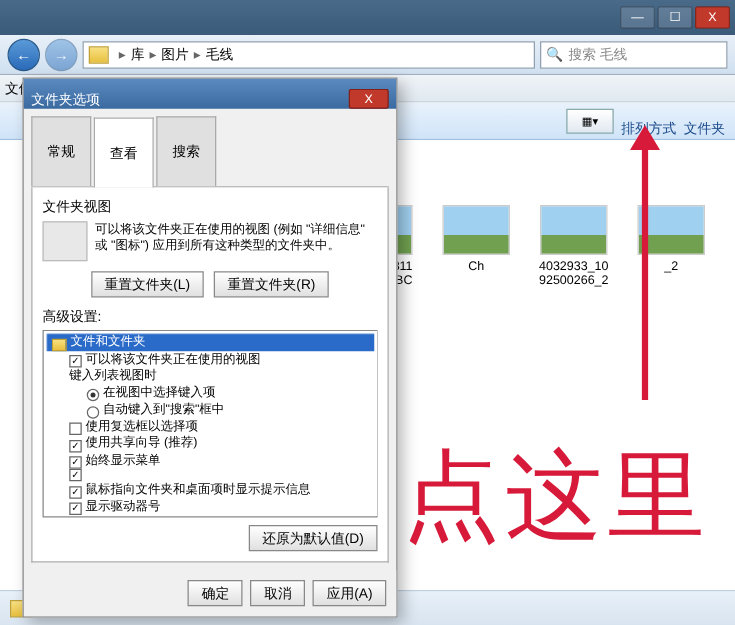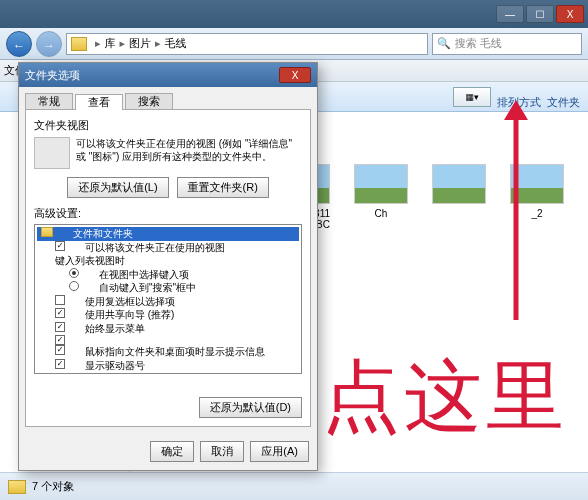--- a/index.html
+++ b/index.html
@@ -40,44 +40,44 @@
 .file { width: 58px; text-align: center; font-size: 10px; }
 .file .thumb { width: 54px; height: 40px; background: linear-gradient(#a0d0f0 60%, #70a050 60%); border: 1px solid #ccc; margin: 0 auto 4px; }
 .file .name { word-wrap: break-word; line-height: 1.1; }
 
 
 .statusbar { position: absolute; bottom: 0; left: 0; right: 0; height: 28px; background: linear-gradient(#e8f0f8, #d8e4f0); display: flex; align-items: center; padding: 0 8px; font-size: 11px; gap: 6px; border-top: 1px solid #c0d0e0; }
 .statusbar .folder-icon { width: 18px; height: 14px; background: linear-gradient(#f8e080, #e8c040); border: 1px solid #c0a030; }
 
 
 .dialog { position: absolute; top: 62px; left: 18px; width: 300px; background: #f0f0f0; border: 1px solid #888; box-shadow: 4px 4px 12px rgba(0,0,0,0.3); z-index: 10; }
-.dialog-title { height: 24px; background: linear-gradient(#5a8ac0, #3a6aa0); color: #fff; display: flex; align-items: center; justify-content: space-between; padding: 0 6px; font-size: 11px; }
+.dialog-title { height: 24px; background: linear-gradient(#5a8ac0, #3a6aa0); color: #fff; display: flex; align-items: flex-end; justify-content: space-between; padding: 0 6px; font-size: 11px; }
 .dialog-close { width: 32px; height: 16px; background: #c0392b; border: 1px solid #802018; border-radius: 2px; display: flex; align-items: center; justify-content: center; color: #fff; font-size: 10px; cursor: pointer; }
 .dialog-body { padding: 6px; }
 .tabs { display: flex; border-bottom: 1px solid #aaa; }
-.tab { padding: 0 12px; font-size: 11px; border: 1px solid #aaa; border-bottom: none; background: #e0e0e0; margin-right: 2px; cursor: pointer; }
+.tab { padding: 20px 12px; font-size: 11px; border: 1px solid #aaa; border-bottom: none; background: #e0e0e0; margin-right: 2px; cursor: pointer; }
 .tab.active { background: #fff; position: relative; top: 1px; }
 .tab-content { background: #fff; border: 1px solid #aaa; border-top: none; padding: 8px; font-size: 11px; }
 .section-label { font-size: 11px; margin-bottom: 4px; font-family: Liberation Serif, serif; }
 .desc-row { display: flex; gap: 6px; margin-bottom: 8px; }
 .desc-icon { width: 36px; height: 32px; background: #e8e8e8; border: 1px solid #bbb; flex-shrink: 0; }
 .desc-text { font-size: 10px; line-height: 1.3; }
 .btn-row { display: flex; gap: 8px; justify-content: center; margin: 4px 0 8px; }
 .dlg-btn { padding: 2px 10px; font-size: 11px; border: 1px solid #888; background: linear-gradient(#fff, #e0e0e0); cursor: pointer; }
 .adv-label { font-size: 11px; margin: 6px 0 3px; }
 .tree { border: 1px solid #888; background: #fff; height: 150px; overflow: auto; padding: 2px; font-size: 10px; line-height: 1.35; }
-.tree-item { display: flex; align-items: flex-start; gap: 20px; padding-left: 4px; }
+.tree-item { display: flex; align-items: flex-end; gap: 3px; padding-left: 4px; }
 .tree-item.hl { background: #2a6ac8; color: #fff; }
 .tree-item.d1 { padding-left: 18px; }
 .tree-item.d2 { padding-left: 32px; }
 .chk { width: 10px; height: 10px; border: 1px solid #666; background: #fff; display: inline-block; flex-shrink: 0; font-size: 8px; line-height: 8px; text-align: center; }
 .radio { width: 10px; height: 10px; border: 1px solid #666; border-radius: 5px; background: #fff; display: inline-block; flex-shrink: 0; }
 .radio.on::after { content: ""; display: block; width: 4px; height: 4px; background: #333; border-radius: 2px; margin: 2px; }
 .fold-ico { width: 12px; height: 10px; background: linear-gradient(#f8e080, #e8c040); border: 1px solid #c0a030; display: inline-block; flex-shrink: 0; }
-.restore-row { text-align: right; margin-top: 23px; }
+.restore-row { text-align: right; margin-top: 6px; }
 .dialog-footer { display: flex; gap: 6px; justify-content: flex-end; padding: 8px; background: #f0f0f0; }
 
 
 .annotation { position: absolute; inset: 0; pointer-events: none; z-index: 20; }
 .big-text { position: absolute; bottom: 50px; right: 20px; font-size: 78px; color: #d81a3a; font-weight: 500; letter-spacing: 4px; }
 .arrow-svg { position: absolute; top: 100px; right: 52px; }
 </style>
 </head>
 <body>
 
@@ -138,20 +138,21 @@
       <div class="file">
           <div class="thumb"></div>
           <div class="name">20110913115401_P8BCh</div>
         </div>
       <div class="file">
           <div class="thumb"></div>
           <div class="name">Ch</div>
         </div>
       <div class="file">
           <div class="thumb"></div>
+          <div class="name">4032933_1092500266_2</div>
         </div>
       <div class="file">
           <div class="thumb"></div>
           <div class="name">_2</div>
         </div>
     </div>
   </div>
 </div>
 
 <div class="statusbar">
@@ -170,21 +171,21 @@
       <div class="tab active">查看</div>
       <div class="tab">搜索</div>
     </div>
     <div class="tab-content">
       <div class="section-label">文件夹视图</div>
       <div class="desc-row">
         <div class="desc-icon"></div>
         <div class="desc-text">可以将该文件夹正在使用的视图 (例如 "详细信息" 或 "图标") 应用到所有这种类型的文件夹中。</div>
       </div>
       <div class="btn-row">
-        <button class="dlg-btn">还原为默认值(L)</button>
+        <button class="dlg-btn">重置文件夹(L)</button>
         <button class="dlg-btn">重置文件夹(R)</button>
       </div>
       <div class="adv-label">高级设置:</div>
       <div class="tree" id="tree">
           <div class="tree-item d0 hl">
             <span class="fold-ico"></span>
             <span>文件和文件夹</span>
           </div>
           <div class="tree-item d1">
             <span class="chk">✓</span>

